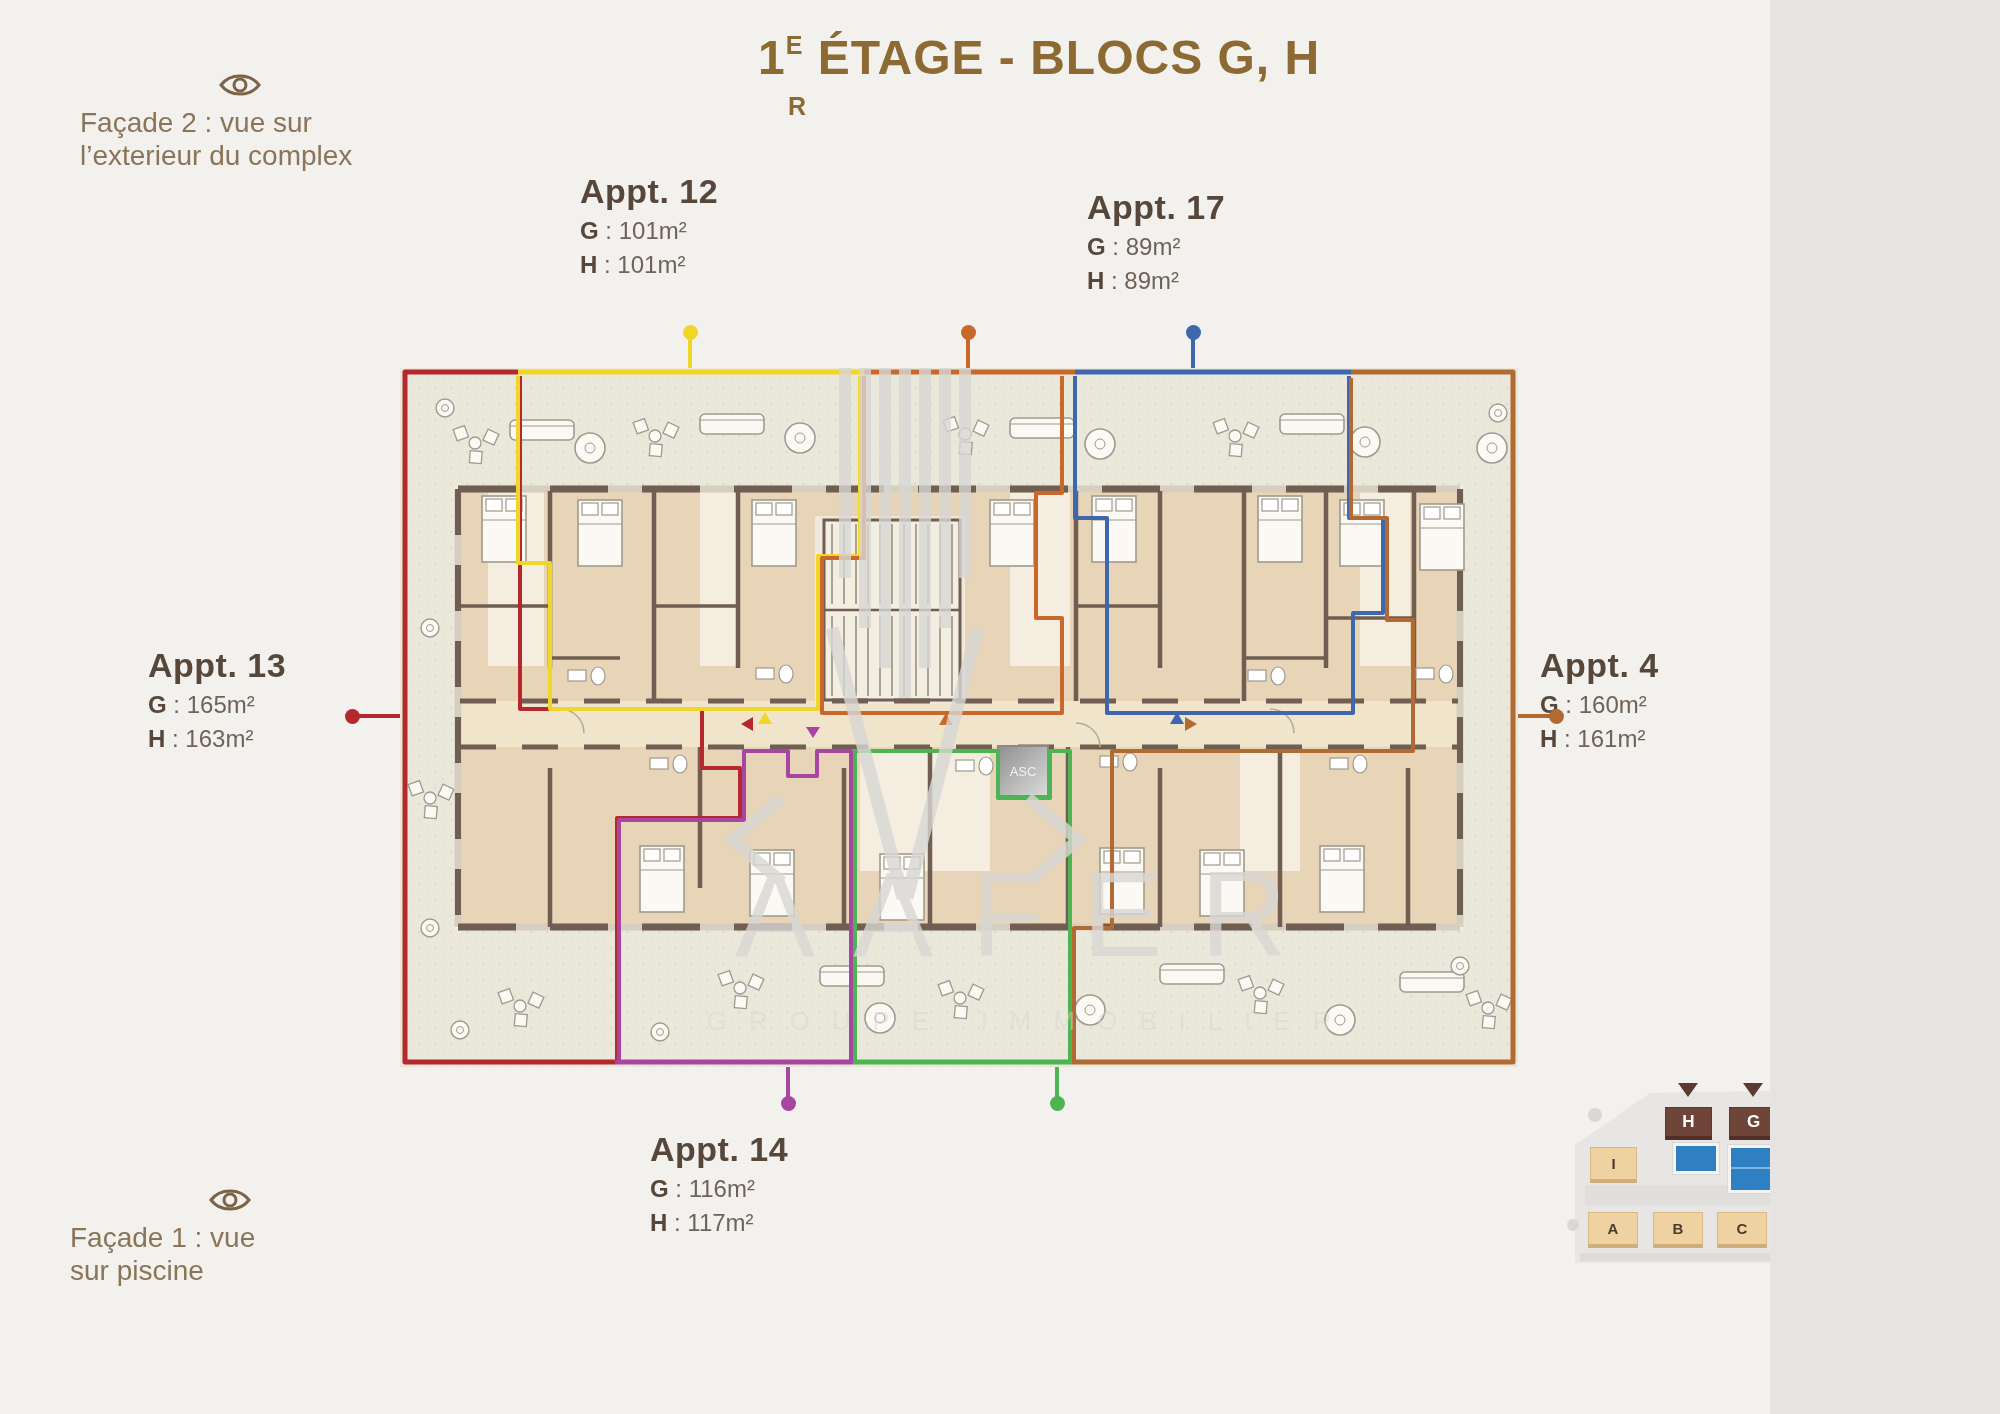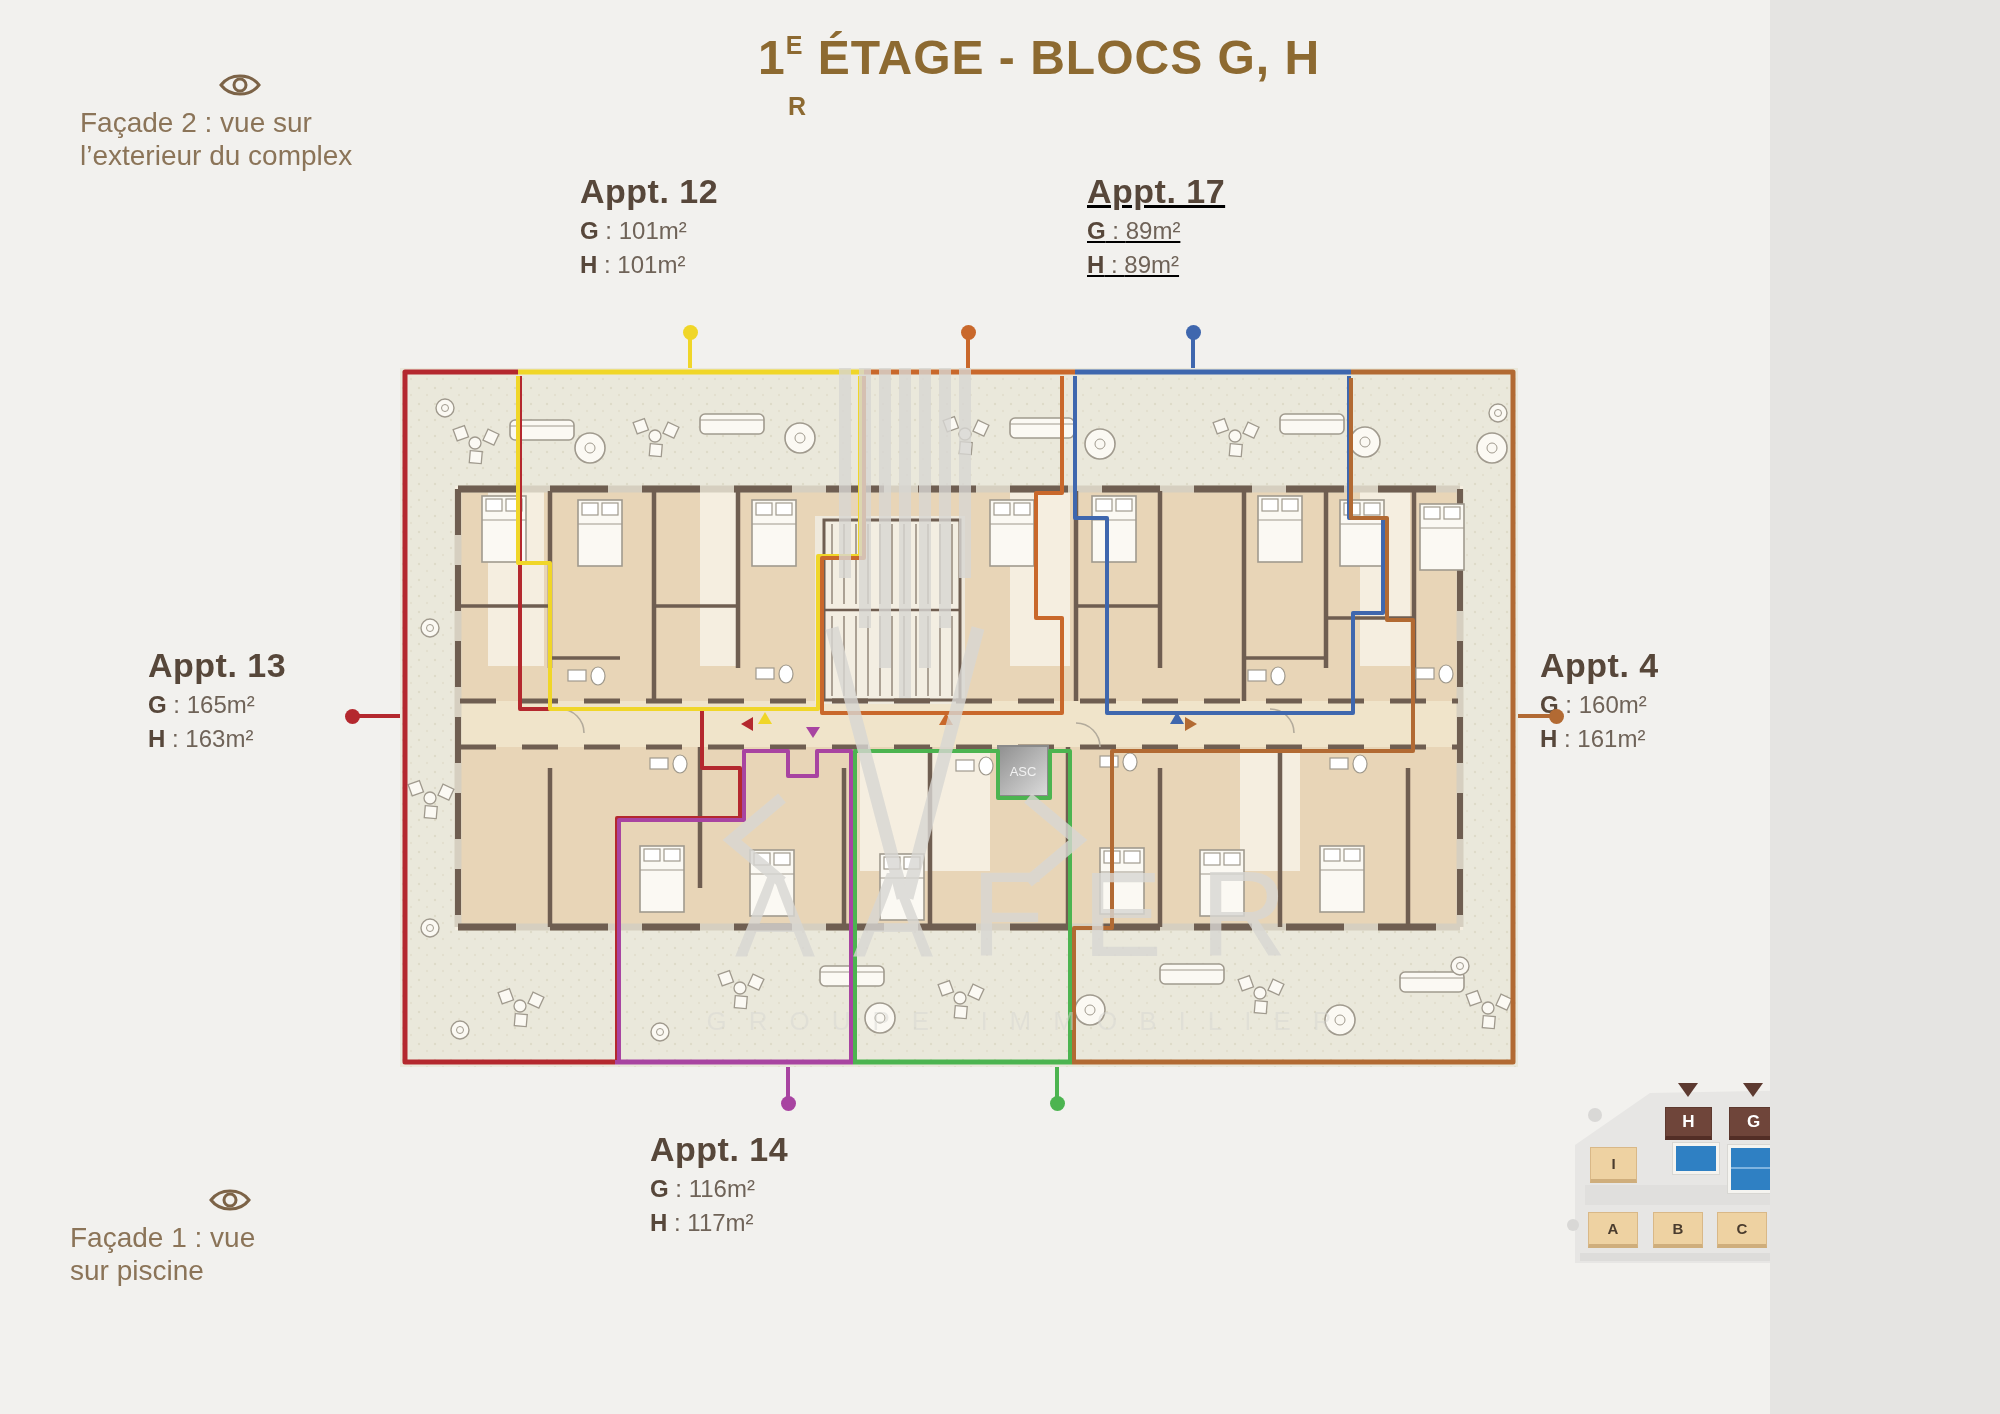--- a/index.html
+++ b/index.html
@@ -17,21 +17,21 @@
           font-size:28px;line-height:1.18;}
   .facade .eye{display:block;margin:0 auto 6px auto;}
   #facade-top{left:80px;top:70px;}
   #facade-bottom{left:70px;top:1185px;}
 
   
   .apt-label{position:absolute;width:240px;}
   .apt-name{font-size:34px;font-weight:bold;color:var(--text_dark,#57473a);letter-spacing:.5px;}
   .apt-row{font-size:24px;color:var(--text_mid,#6f6358);margin-top:6px;}
   .apt-row .k{font-weight:bold;color:var(--text_dark,#57473a);}
-  #lbl-a12{left:580px;top:172px;} #lbl-a11{left:850px;top:172px;} #lbl-a17{left:1087px;top:172px;text-decoration:underline;}
+  #lbl-a12{left:580px;top:172px;} #lbl-a11{left:850px;top:172px;} #lbl-a17{left:1087px;top:188px;}
   #lbl-a13{left:148px;top:646px;} #lbl-a16{left:1540px;top:646px;}
   #lbl-a14{left:650px;top:1130px;} #lbl-a15{left:940px;top:1130px;}
 
   
   .conn-dot{position:absolute;width:15px;height:15px;border-radius:50%;}
   .conn-v{position:absolute;width:4px;}
   .conn-h{position:absolute;height:4px;}
 
   
   #plan{position:absolute;left:400px;top:368px;}

